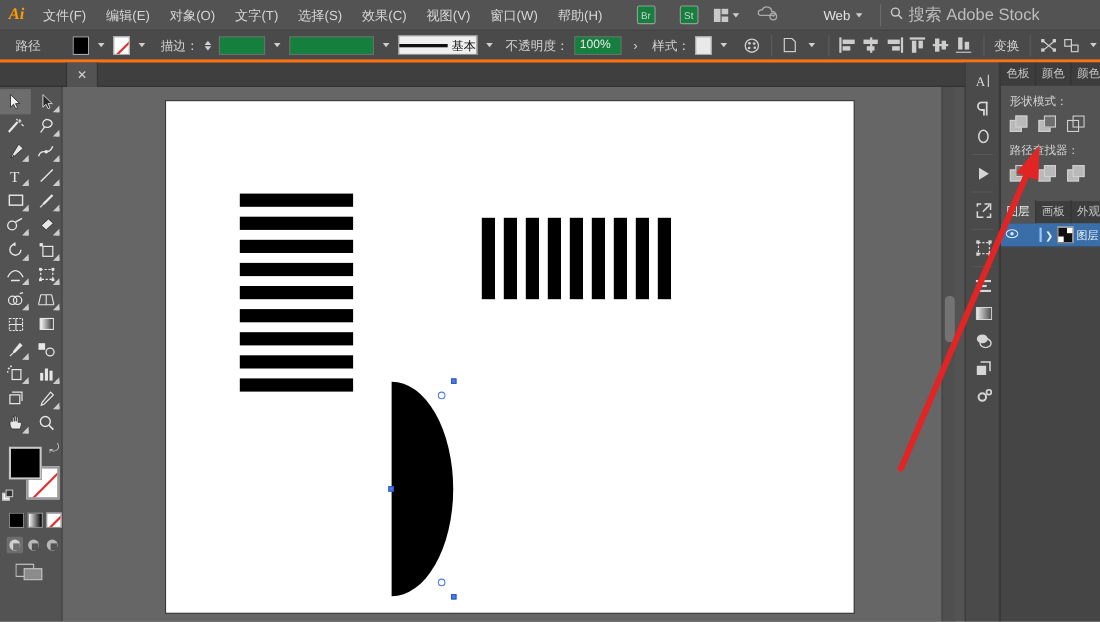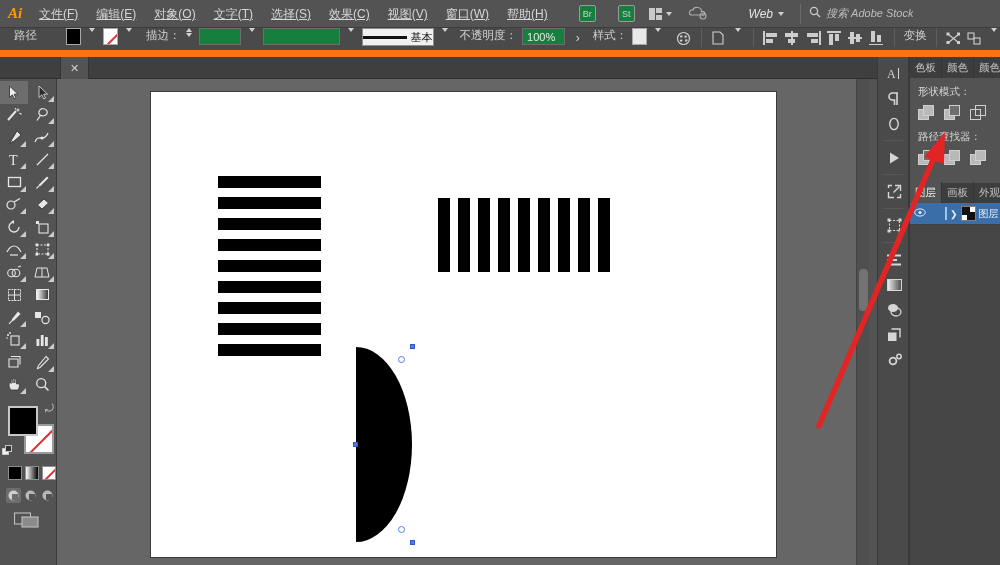--- a/index.html
+++ b/index.html
@@ -21,53 +21,52 @@
   }
   .ai-logo {
     width: 30px; height: 28px; display: flex; align-items: center; justify-content: center;
     color: #ff9a00; font-weight: bold; font-size: 15px; font-style: italic;
     font-family: "Liberation Serif", serif;
   }
   .menu-item {
     padding: 0 9px; height: 28px; line-height: 28px;
     color: #d6d6d6; font-size: 12px; white-space: nowrap;
     cursor: default;
-    text-decoration: underline;
   }
   .mb-spacer { flex: 0 0 18px; }
   .mb-box {
     width: 17px; height: 17px; border: 1px solid #9a9a9a; border-radius: 2px;
     display:flex; align-items:center; justify-content:center;
     color:#d0d0d0; font-size:9px; margin-left: 4px;
     background: #15803d;
   }
   .mb-arrange {
     margin-left: 14px; display: flex; align-items: center; gap: 4px; color:#c8c8c8;
   }
   .arrange-glyph { display:flex; gap:1px; }
   .arrange-glyph i { display:block; width:6px; height:12px; background:#c9c9c9; }
   .arrange-glyph i.half { height:5px; }
   .arrange-col { display:flex; flex-direction:column; gap:2px; }
   .caret { width:0;height:0;border-left:3.5px solid transparent;border-right:3.5px solid transparent;border-top:4px solid #cfcfcf; }
   .mb-cc { margin-left: 16px; opacity:.75; }
-  .mb-right { margin-left:auto; display:flex; align-items:center;font-style:italic; }
+  .mb-right { margin-left:auto; display:flex; align-items:center; }
   .web-label { color:#e4e4e4; font-size:12px; margin-right:5px;}
   .searchbox {
     margin-left: 16px; display:flex; align-items:center; gap:5px;
     padding: 0 8px; height: 20px; min-width: 200px;
     border-left: 1px solid #6a6a6a;
   }
   .searchbox .sq { color:#c9c9c9; font-size:12px; }
-  .search-text { color:#bdbdbd; font-size:11px; white-space: nowrap; overflow:hidden; }
+  .search-text { color:#bdbdbd; font-size:15px; white-space: nowrap; overflow:hidden; }
 
   
   .controlbar {
     position:absolute; left:0; top:28px; width:1000px; height:29px;
-    background:#4a4a4a; display:flex; 
-    border-bottom:7px solid #f97316; padding-left: 14px; gap: 5px;
+    background:#4a4a4a; display:flex; align-items:center;
+    border-bottom:3px solid #f97316; padding-left: 14px; gap: 5px;
   }
   .cb-label { color:#d2d2d2; font-size:11.5px; white-space:nowrap; }
   .swatch {
     width:18px; height:17px; border:1px solid #a8a8a8; background:#000;
   }
   .swatch.none {
     background:#fff; position:relative; overflow:hidden;
   }
   .swatch.none::after{
     content:''; position:absolute; left:-3px; top:50%; width:26px; height:1.6px;

